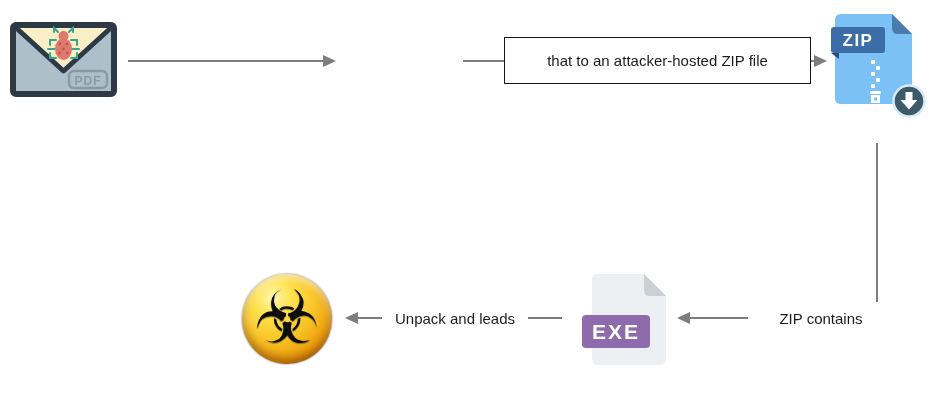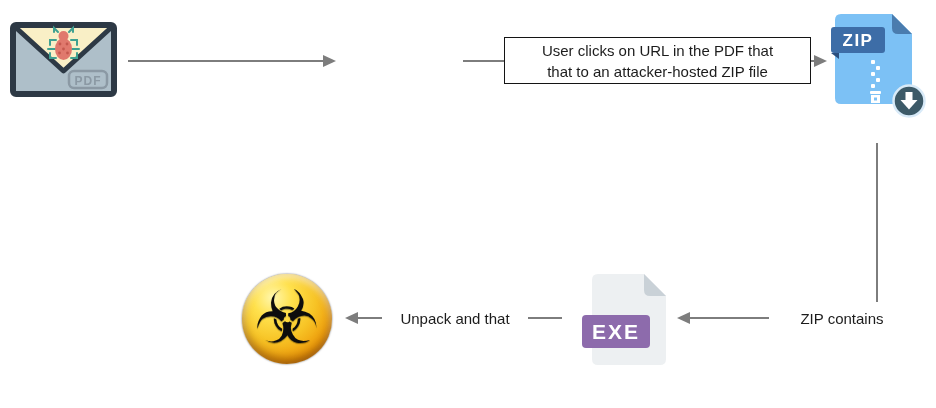--- a/index.html
+++ b/index.html
@@ -75,21 +75,20 @@
       <text x="78" y="62.5" text-anchor="middle" font-family="Liberation Sans, sans-serif" font-size="12" font-weight="bold" letter-spacing="1" fill="#8b99a4">PDF</text>
     </g>
   </svg>
 
   <div class="h-line" style="left:128px;top:60px;width:196px;"></div>
   <div class="arrow-right" style="left:323px;top:55px;"></div>
 
   <div class="h-line" style="left:463px;top:60px;width:42px;"></div>
 
   <div class="label-box bordered" style="left:504px;top:37px;width:305px;height:45px;">
-    <div>User clicks on URL in the PDF that</div>
     <div>that to an attacker-hosted ZIP file</div>
   </div>
 
   <div class="h-line" style="left:810px;top:60px;width:6px;"></div>
   <div class="arrow-right" style="left:814px;top:55px;"></div>
 
   <svg class="abs" style="left:830px;top:12px;" width="100" height="110" viewBox="0 0 100 110">
     <path d="M11 2 L62 2 L82 22 L82 86 Q82 92 76 92 L11 92 Q5 92 5 86 L5 8 Q5 2 11 2 Z" fill="#7cc1f5"></path>
     <path d="M62 2 L62 16 Q62 22 68 22 L82 22 Z" fill="#4a7cae"></path>
 
@@ -111,36 +110,36 @@
       <circle cx="79" cy="89" r="15.5" stroke="#d8eaf8" stroke-width="2.5" fill="#3d5a68"></circle>
       <rect x="75.5" y="80" width="7" height="9" fill="#ffffff"></rect>
       <polygon points="70.5,88 87.5,88 79,97.5" fill="#ffffff"></polygon>
     </g>
   </svg>
 
   <div class="v-line" style="left:876px;top:143px;height:176px;"></div>
   <div class="h-line" style="left:690px;top:317px;width:188px;"></div>
   <div class="arrow-left" style="left:677px;top:312px;"></div>
 
-  <div class="label-box" style="left:769px;top:302px;width:146px;height:32px;align-items:center;">
+  <div class="label-box" style="left:748px;top:302px;width:146px;height:32px;align-items:center;">
     <div>ZIP contains</div>
   </div>
 
   <svg class="abs" style="left:578px;top:272px;" width="92" height="95" viewBox="0 0 92 95">
     <path d="M20 2 L66 2 L88 24 L88 87 Q88 93 82 93 L20 93 Q14 93 14 87 L14 8 Q14 2 20 2 Z" fill="#edf0f2"></path>
     <path d="M66 2 L66 18 Q66 24 72 24 L88 24 Z" fill="#c9d1d7"></path>
     <rect x="4" y="43" width="68" height="33" rx="4" fill="#8d6bac"></rect>
     <text x="38" y="67" text-anchor="middle" font-family="Liberation Sans, sans-serif" font-size="21" font-weight="bold" letter-spacing="2" fill="#ffffff">EXE</text>
   </svg>
 
   <div class="h-line" style="left:533px;top:317px;width:29px;"></div>
   <div class="h-line" style="left:357px;top:317px;width:176px;"></div>
   <div class="arrow-left" style="left:345px;top:312px;"></div>
 
   <div class="label-box" style="left:382px;top:302px;width:146px;height:32px;">
-    <div>Unpack and that</div>
+    <div>Unpack and leads</div>
   </div>
 
   <div id="biohazard">
     <span class="glyph">☣</span>
   </div>
 
 </div>
 
 </body></html>

